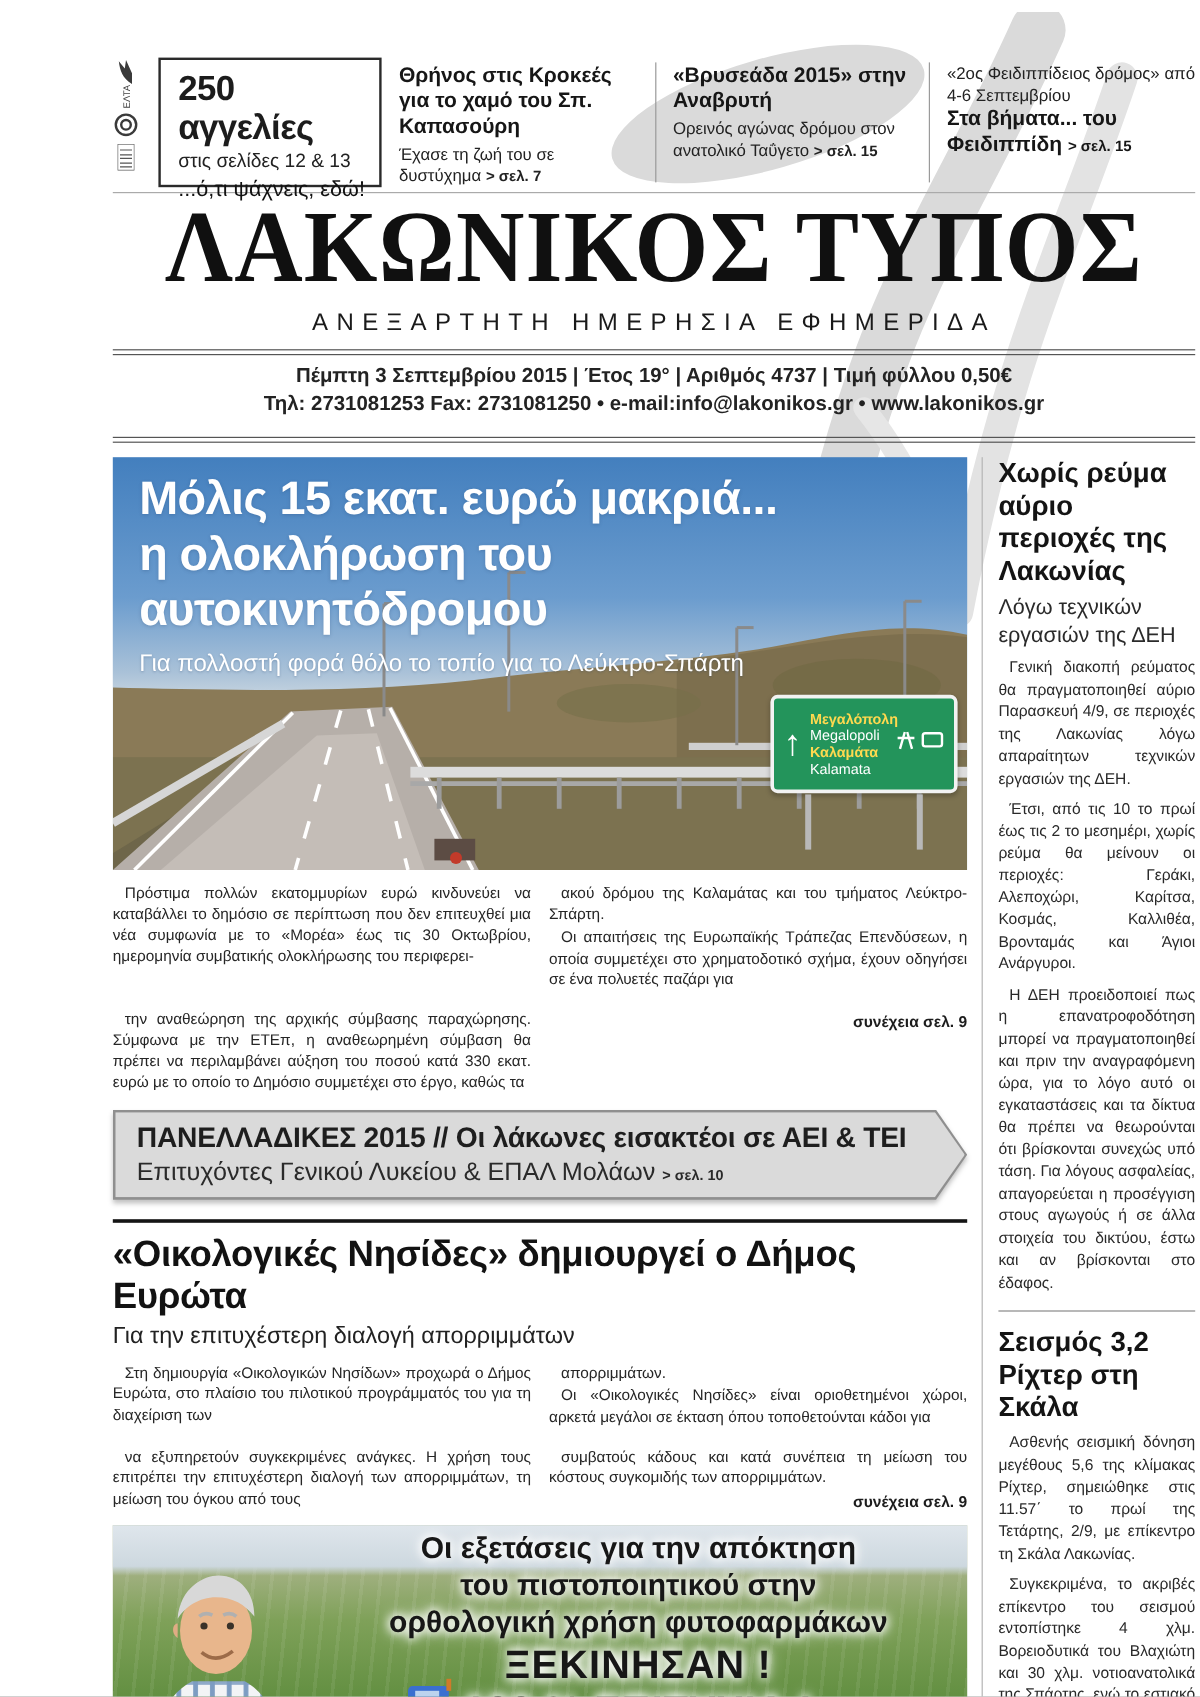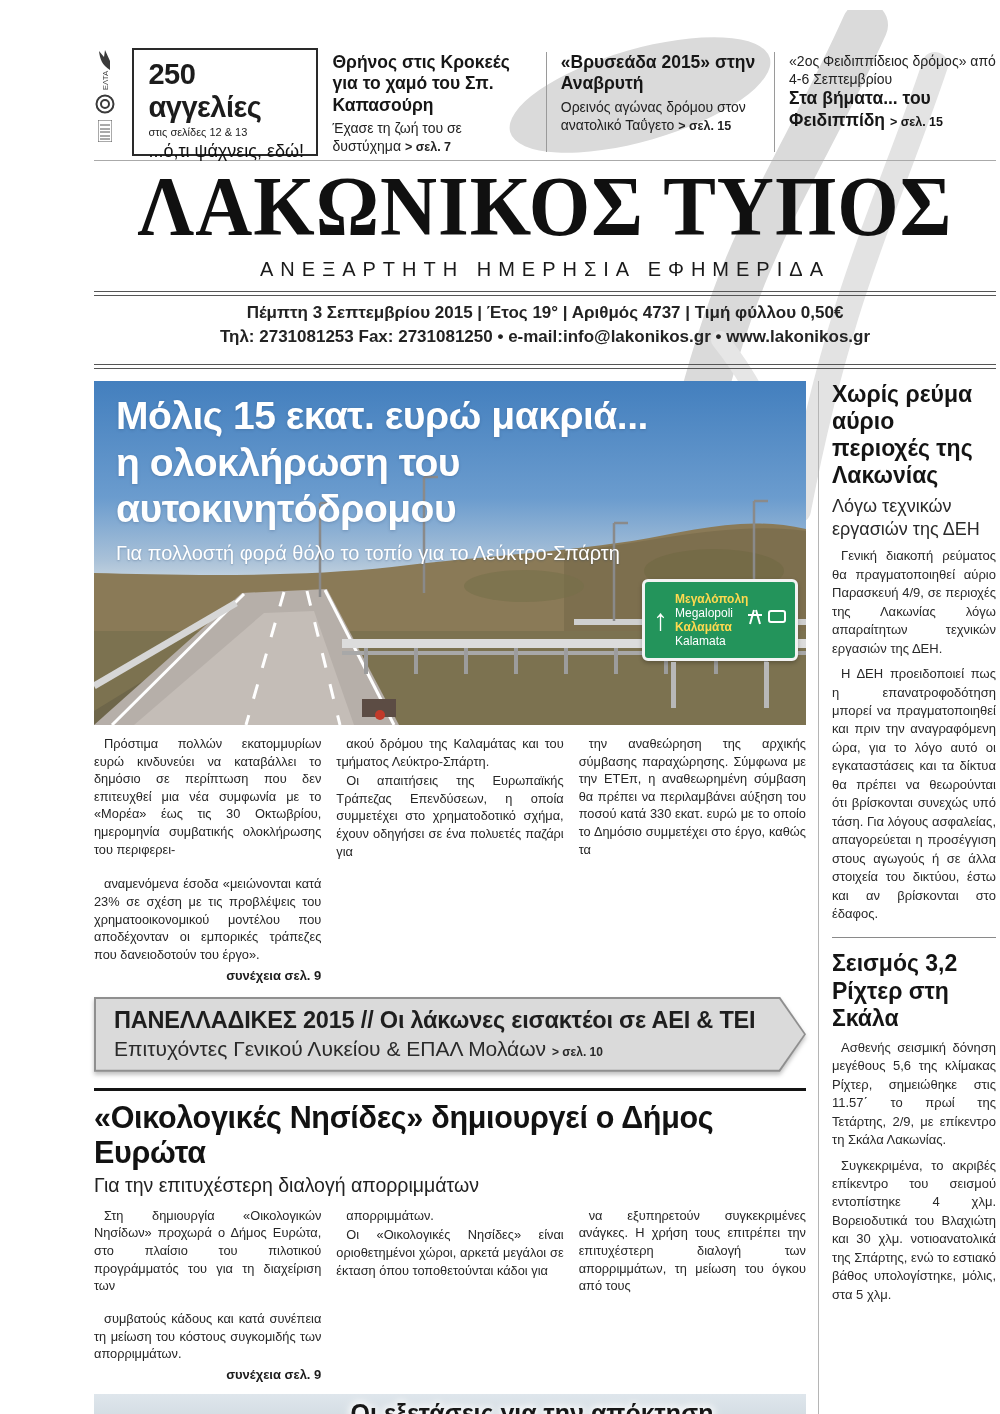--- a/index.html
+++ b/index.html
@@ -9,21 +9,21 @@
   }
   .content{position:relative;z-index:1;padding:48px 40px 0 58px;}
   
   .swoosh{position:absolute;left:360px;top:10px;z-index:0;}
   
   .topbar{display:flex;align-items:stretch;gap:14px;height:108px;border-bottom:1px solid #aaa;padding-bottom:4px;}
   .elta-col{width:26px;display:flex;flex-direction:column;align-items:center;gap:8px;padding-top:4px;}
   .elta-item{transform:rotate(-90deg);font-size:8px;color:#444;white-space:nowrap;}
   .ads-box{width:196px;border:2px solid #2a2a2a;background:#fff;padding:8px 10px 6px 14px;box-sizing:border-box;}
   .ads-title{font-size:29px;font-weight:bold;letter-spacing:-.5px;}
-  .ads-sub{font-size:11px;margin-top:2px;color:#222;}
+  .ads-sub{font-size:16px;margin-top:2px;color:#222;}
   .ads-tag{font-size:18px;margin-top:3px;color:#111;}
   .teaser{padding-top:4px;}
   .teaser .hl{font-weight:bold;font-size:17.5px;line-height:1.22;color:#161616;}
   .teaser .deck{font-size:14px;margin-top:3px;color:#222;line-height:1.3;}
   .teaser .kicker{font-size:14px;color:#222;line-height:1.3;}
   .pref{font-weight:bold;font-size:12.5px;white-space:nowrap;}
   .t1{width:212px;} .t2{width:212px;} .t3{width:220px;}
   .vr{width:1px;background:#9a9a9a;margin:4px 0;}
   
   .masthead{text-align:center;margin-top:6px;}
@@ -51,21 +51,21 @@
     position:absolute;left:548px;top:198px;width:156px;height:82px;background:#23945b;
     border:3px solid #f2f2f2;border-radius:6px;box-sizing:border-box;display:flex;align-items:center;padding:4px 4px 4px 8px;
     box-shadow:0 2px 4px rgba(0,0,0,.25);
   }
   .sign-arrow{font-size:30px;color:#fff;font-weight:bold;line-height:1;margin-right:7px;}
   .sign-lines{font-size:12px;line-height:1.18;}
   .sg{color:#ffd94f;font-weight:bold;} .se{color:#fff;}
   .sign-post{position:absolute;width:5px;height:46px;background:#b8b8b8;top:80px;}
   .mini-motorway{position:absolute;right:8px;top:26px;}
   
-  .cols{display:grid;grid-template-columns:repeat(3,1fr);gap:15px;margin-top:10px;}
+  .cols{display:grid;grid-template-columns:repeat(2,1fr);gap:15px;margin-top:10px;}
   .cols p{margin:0;font-size:12.8px;line-height:1.38;text-align:justify;text-indent:10px;color:#262626;}
   .cols p + p{margin-top:2px;}
   .cont{font-weight:bold;text-align:right;font-size:13px;margin-top:4px;}
   
   .banner-wrap{margin-top:14px;filter:drop-shadow(0 3px 2px rgba(0,0,0,.25));}
   .banner-outer{background:#8f8f8f;clip-path:polygon(0 0,calc(100% - 26px) 0,100% 50%,calc(100% - 26px) 100%,0 100%);padding:2px;}
   .banner{
     background:#dadada;clip-path:polygon(0 0,calc(100% - 25px) 0,100% 50%,calc(100% - 25px) 100%,0 100%);
     padding:8px 40px 9px 18px;
   }
@@ -259,21 +259,20 @@
               <p>Πρόστιμα πολλών εκατομμυρίων ευρώ κινδυνεύει να καταβάλλει το δημόσιο σε περίπτωση που δεν επιτευχθεί μια νέα συμφωνία με το «Μορέα» έως τις 30 Οκτωβρίου, ημερομηνία συμβατικής ολοκλήρωσης του περιφερει-</p>
             </div>
           <div>
             <p>ακού δρόμου της Καλαμάτας και του τμήματος Λεύκτρο-Σπάρτη.</p>
             <p>Οι απαιτήσεις της Ευρωπαϊκής Τράπεζας Επενδύσεων, η οποία συμμετέχει στο χρηματοδοτικό σχήμα, έχουν οδηγήσει σε ένα πολυετές παζάρι για</p>
           </div>
           <div>
               <p>την αναθεώρηση της αρχικής σύμβασης παραχώρησης. Σύμφωνα με την ΕΤΕπ, η αναθεωρημένη σύμβαση θα πρέπει να περιλαμβάνει αύξηση του ποσού κατά 330 εκατ. ευρώ με το οποίο το Δημόσιο συμμετέχει στο έργο, καθώς τα</p>
             </div>
           <div>
-            <p>αναμενόμενα έσοδα «μειώνονται κατά 23% σε σχέση με τις προβλέψεις του χρηματοοικονομικού μοντέλου που αποδέχονταν οι εμπορικές τράπεζες που δανειοδοτούν του έργο».</p>
             <div class="cont">συνέχεια σελ. 9</div>
           </div>
         </div>
 
         <div class="banner-wrap">
           <div class="banner-outer">
             <div class="banner">
               <div class="b1">ΠΑΝΕΛΛΑΔΙΚΕΣ 2015 // Οι λάκωνες εισακτέοι σε ΑΕΙ &amp; ΤΕΙ</div>
               <div class="b2">
                 <span>Επιτυχόντες Γενικού Λυκείου &amp; ΕΠΑΛ Μολάων</span>
@@ -350,20 +349,21 @@
         </div>
 
       </div>
 
       <aside class="right-col">
         <div>
           <h3 class="sb-title">Χωρίς ρεύμα αύριο περιοχές της Λακωνίας</h3>
           <div class="sb-deck">Λόγω τεχνικών εργασιών της ΔΕΗ</div>
           <div class="sb-body">
             <p>Γενική διακοπή ρεύματος θα πραγματοποιηθεί αύριο Παρασκευή 4/9, σε περιοχές της Λακωνίας λόγω απαραίτητων τεχνικών εργασιών της ΔΕΗ.</p>
+            <p>Έτσι, από τις 10 το πρωί έως τις 2 το μεσημέρι, χωρίς ρεύμα θα μείνουν οι περιοχές: Γεράκι, Αλεποχώρι, Καρίτσα, Κοσμάς, Καλλιθέα, Βρονταμάς και Άγιοι Ανάργυροι.</p>
             <p>Η ΔΕΗ προειδοποιεί πως η επανατροφοδότηση μπορεί να πραγματοποιηθεί και πριν την αναγραφόμενη ώρα, για το λόγο αυτό οι εγκαταστάσεις και τα δίκτυα θα πρέπει να θεωρούνται ότι βρίσκονται συνεχώς υπό τάση. Για λόγους ασφαλείας, απαγορεύεται η προσέγγιση στους αγωγούς ή σε άλλα στοιχεία του δικτύου, έστω και αν βρίσκονται στο έδαφος.</p>
           </div>
         </div>
 
         <div class="sb-rule"></div>
 
         <div class="quake">
           <h3 class="sb-title">Σεισμός 3,2 Ρίχτερ στη Σκάλα</h3>
           <div class="sb-body">
             <p>Ασθενής σεισμική δόνηση μεγέθους 5,6 της κλίμακας Ρίχτερ, σημειώθηκε στις 11.57΄ το πρωί της Τετάρτης, 2/9, με επίκεντρο τη Σκάλα Λακωνίας.</p>

